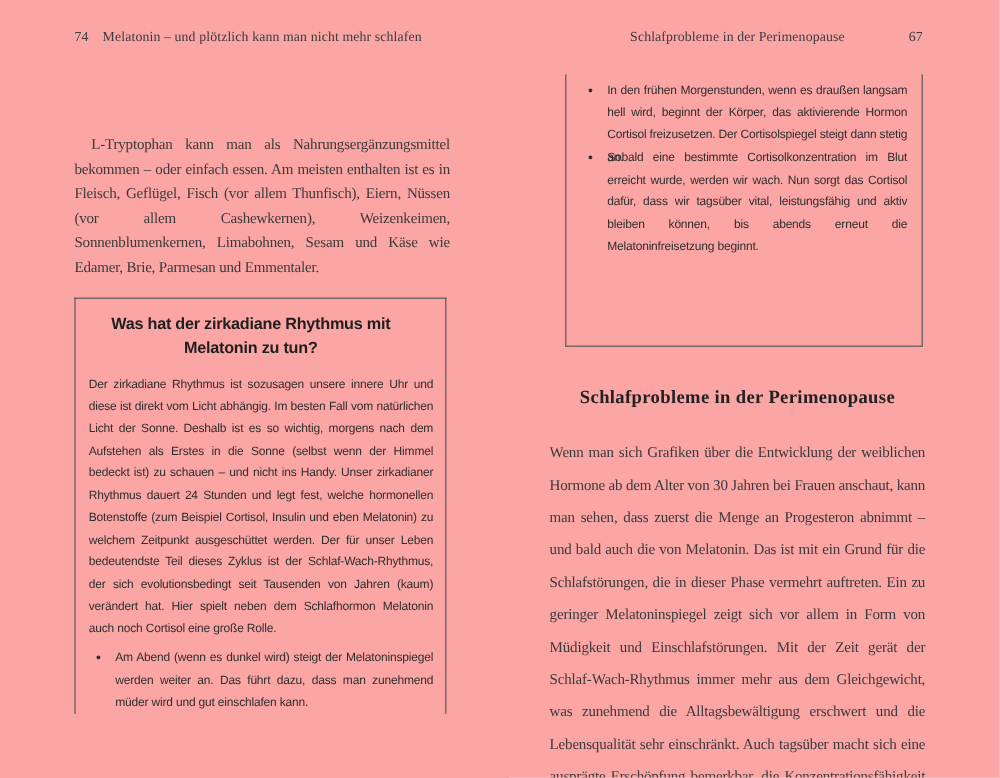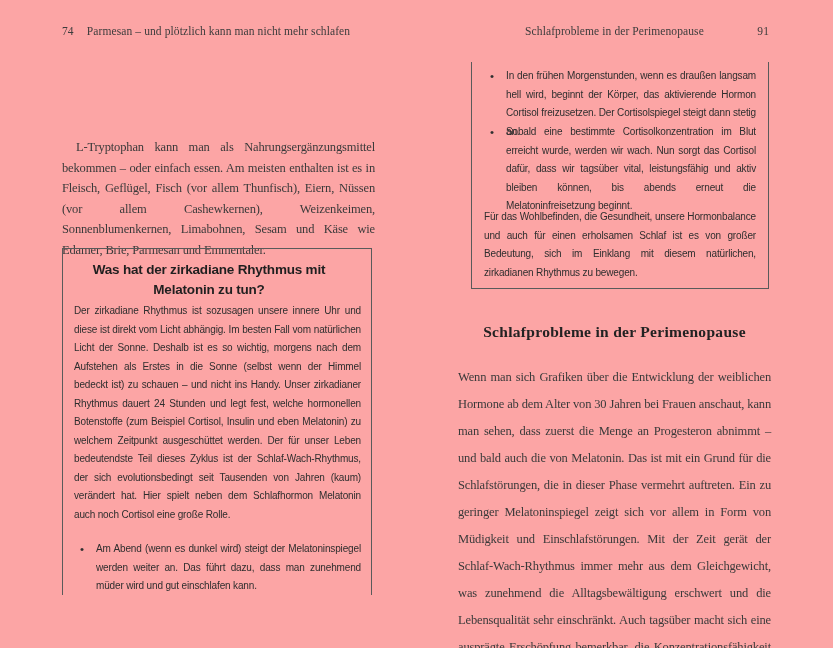--- a/index.html
+++ b/index.html
@@ -33,21 +33,21 @@
   
   .body-serif {
     margin: 0;
     font-family: "Liberation Serif", serif;
     font-size: 12.5px;
     letter-spacing: -0.15px;
     color: #3a3a3a;
     text-align: justify;
   }
   .page-left .para-1 { position: absolute; top: 36px;  left: 0; width: 313px; line-height: 20.5px; }
-  .page-left .para-2 { position: absolute; top: 112px;  left: 0; width: 313px; line-height: 20.5px; text-indent: 14px; }
+  .page-left .para-2 { position: absolute; top: 85px;  left: 0; width: 313px; line-height: 20.5px; text-indent: 14px; }
 
   
   .info-box {
     position: absolute;
     font-family: "Liberation Sans", sans-serif;
     color: #2e2e2e;
     border: 1px solid #5a5a5a;
   }
   .box-left {
     left: 0; top: 223px; width: 310px; height: 347px;
@@ -57,21 +57,21 @@
     left: 13px; top: 37px; width: 298px; height: 227px;
     border-top: none;               
   }
   .box-title {
     position: absolute; top: 11px; left: 0; right: 16px;
     margin: 0; text-align: center;
     font-size: 13.5px; font-weight: bold; line-height: 20px;
     letter-spacing: -0.2px; color: #1f1f1f;
   }
   .box-left .box-body {
-    position: absolute; top: 53px; left: 11px; width: 287px;
+    position: absolute; top: 63px; left: 11px; width: 287px;
   }
   .box-text {
     margin: 0;
     font-size: 10px; line-height: 18.5px;
     letter-spacing: -0.15px; text-align: justify;
   }
   .bullet-item { display: flex; position: absolute; }
   .box-left  .bullet-item { top: 291px; left: 11px; width: 287px; }
   .box-right .bullet-item-1 { top: 5px;  left: 12px; width: 272px; }
   .box-right .bullet-item-2 { top: 61px; left: 12px; width: 272px; }
@@ -98,50 +98,49 @@
   }
 </style>
 </head>
 <body>
 
 <div class="spread">
 
   <section class="page page-left">
     <header class="running-header">
       <span class="page-num">74</span>
-      <span class="head-title">Parmesan – und plötzlich kann man nicht mehr schlafen</span>
+      <span class="head-title">Melatonin – und plötzlich kann man nicht mehr schlafen</span>
     </header>
 
     <p class="body-serif para-2">L-Tryptophan kann man als Nahrungsergänzungsmittel bekommen – oder einfach essen. Am meisten enthalten ist es in Fleisch, Geflügel, Fisch (vor allem Thunfisch), Eiern, Nüssen (vor allem Cashewkernen), Weizenkeimen, Sonnenblumenkernen, Limabohnen, Sesam und Käse wie Edamer, Brie, Parmesan und Emmentaler.</p>
 
     <div class="info-box box-left">
       <h2 class="box-title">Was hat der zirkadiane Rhythmus mit Melatonin zu tun?</h2>
       <p class="box-text box-body">Der zirkadiane Rhythmus ist sozusagen unsere innere Uhr und diese ist direkt vom Licht abhängig. Im besten Fall vom natürlichen Licht der Sonne. Deshalb ist es so wichtig, morgens nach dem Aufstehen als Erstes in die Sonne (selbst wenn der Himmel bedeckt ist) zu schauen – und nicht ins Handy. Unser zirkadianer Rhythmus dauert 24 Stunden und legt fest, welche hormonellen Botenstoffe (zum Beispiel Cortisol, Insulin und eben Melatonin) zu welchem Zeitpunkt ausgeschüttet werden. Der für unser Leben bedeutendste Teil dieses Zyklus ist der Schlaf-Wach-Rhythmus, der sich evolutionsbedingt seit Tausenden von Jahren (kaum) verändert hat. Hier spielt neben dem Schlafhormon Melatonin auch noch Cortisol eine große Rolle.</p>
       <div class="bullet-item">
         <span class="bullet-marker">•</span>
         <p class="box-text bullet-text">Am Abend (wenn es dunkel wird) steigt der Melatoninspiegel werden weiter an. Das führt dazu, dass man zunehmend müder wird und gut einschlafen kann.</p>
       </div>
     </div>
   </section>
 
   <section class="page page-right">
     <header class="running-header">
       <span class="head-title">Schlafprobleme in der Perimenopause</span>
-      <span class="page-num">91</span>
+      <span class="page-num">67</span>
     </header>
 
     <div class="info-box box-right">
       <div class="bullet-item bullet-item-1">
         <span class="bullet-marker">•</span>
         <p class="box-text bullet-text">In den frühen Morgenstunden, wenn es draußen langsam hell wird, beginnt der Körper, das aktivierende Hormon Cortisol freizusetzen. Der Cortisolspiegel steigt dann stetig an.</p>
       </div>
       <div class="bullet-item bullet-item-2">
         <span class="bullet-marker">•</span>
         <p class="box-text bullet-text">Sobald eine bestimmte Cortisolkonzentration im Blut erreicht wurde, werden wir wach. Nun sorgt das Cortisol dafür, dass wir tagsüber vital, leistungsfähig und aktiv bleiben können, bis abends erneut die Melatoninfreisetzung beginnt.</p>
       </div>
-      <p class="box-text closing-para">Für das Wohlbefinden, die Gesundheit, unsere Hormonbalance und auch für einen erholsamen Schlaf ist es von großer Bedeutung, sich im Einklang mit diesem natürlichen, zirkadianen Rhythmus zu bewegen.</p>
     </div>
 
     <h1 class="section-heading">Schlafprobleme in der Perimenopause</h1>
     <p class="body-serif main-para">Wenn man sich Grafiken über die Entwicklung der weiblichen Hormone ab dem Alter von 30 Jahren bei Frauen anschaut, kann man sehen, dass zuerst die Menge an Progesteron abnimmt – und bald auch die von Melatonin. Das ist mit ein Grund für die Schlafstörungen, die in dieser Phase vermehrt auftreten. Ein zu geringer Melatoninspiegel zeigt sich vor allem in Form von Müdigkeit und Einschlafstörungen. Mit der Zeit gerät der Schlaf-Wach-Rhythmus immer mehr aus dem Gleichgewicht, was zunehmend die Alltagsbewältigung erschwert und die Lebensqualität sehr einschränkt. Auch tagsüber macht sich eine ausprägte Erschöpfung bemerkbar, die Konzentrationsfähigkeit sinkt und infolgedessen besteht auch eine erhöhte Unfallgefahr. Chronische Schlafstörungen können die psychische Gesundheit massiv beeinträchtigen,</p>
   </section>
 
 </div>
 
 </body></html>

